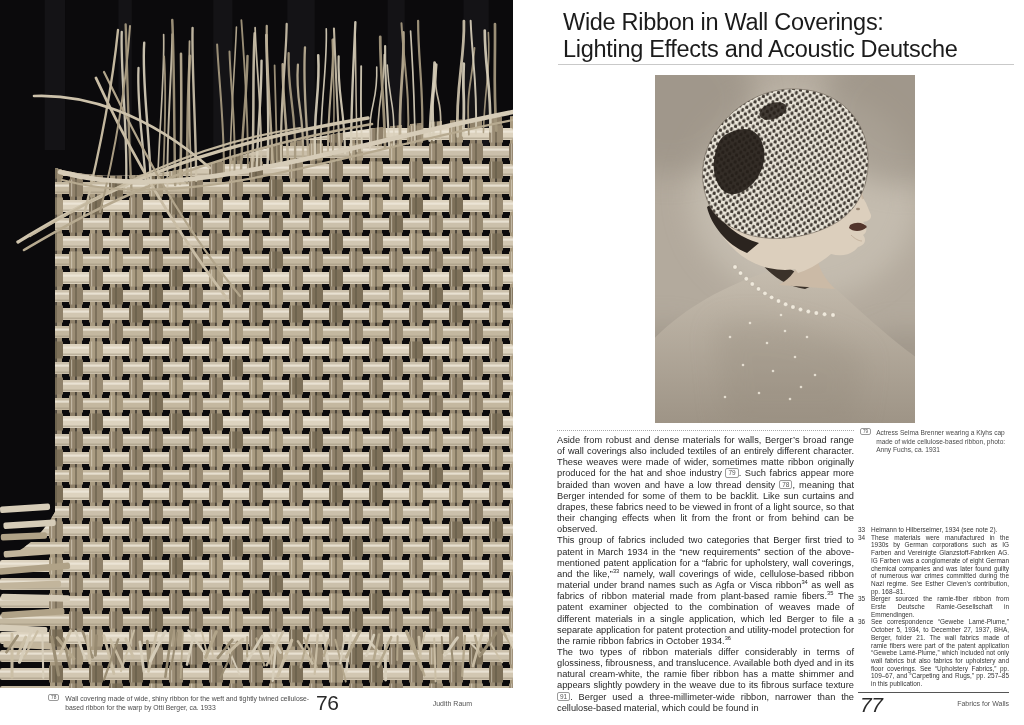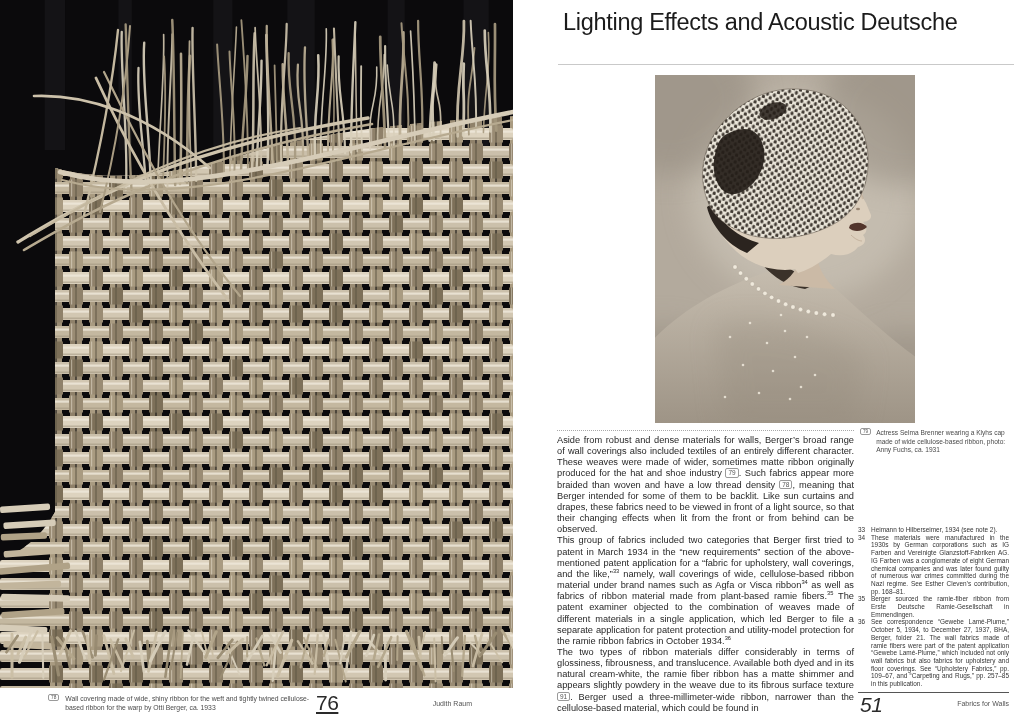--- a/index.html
+++ b/index.html
@@ -5,21 +5,21 @@
   html,body{margin:0;padding:0;background:#e8e8e8;}
   .spread{position:relative;width:1024px;height:725px;background:#ffffff;overflow:hidden;
           font-family:"Liberation Sans",sans-serif;color:#222;}
   .abs{position:absolute;}
 
   
   .photo-left{left:0;top:0;width:513px;height:688px;background:#0b0a0c;}
   .left-caption{left:48px;top:695px;width:276px;display:flex;gap:6px;
                 font-size:6.8px;line-height:8.8px;color:#4a4a4a;}
   .page-num{font-size:21px;color:#2a2a2a;letter-spacing:-0.5px;}
-  .pn-left{left:316px;top:691px;text-decoration:underline;}
+  .pn-left{left:316px;top:691px;}
   .footer-small{font-size:7px;color:#555;}
   .author{left:372px;top:700px;width:100px;text-align:right;}
 
   
   .title{left:563px;top:9px;width:456px;font-size:23.5px;line-height:26.5px;
          letter-spacing:-0.3px;color:#1b1b1b;}
   .title-rule{left:558px;top:64px;width:456px;height:1px;background:#c9c9c9;}
   .portrait-box{left:655px;top:75px;width:260px;height:348px;background:#b3aa9d;}
   .right-caption{left:860px;top:429px;width:150px;display:flex;gap:5px;
                  font-size:6.6px;line-height:8.5px;color:#4a4a4a;}
@@ -1512,20 +1512,21 @@
   </div>
 
   <div class="abs left-caption">
     <span class="refbox cap-ref">78</span>
     <span class="cap-text">Wall covering made of wide, shiny ribbon for the weft and tightly twined cellulose-based ribbon for the warp by Otti Berger, ca. 1933</span>
   </div>
   <div class="abs page-num pn-left">76</div>
   <div class="abs footer-small author">Judith Raum</div>
 
   <div class="abs title">
+    <div>Wide Ribbon in Wall Coverings:</div>
     <div>Lighting Effects and Acoustic Deutsche</div>
   </div>
   <div class="abs title-rule"></div>
 
   <div class="abs portrait-box">
     <svg id="portrait-svg" width="260" height="348" viewBox="0 0 260 348">
         <defs>
           <pattern id="mesh" width="7" height="7" patternUnits="userSpaceOnUse" patternTransform="rotate(12)">
             <rect x="0" y="0" width="7" height="7" fill="#eae5d9"></rect>
             <ellipse cx="2" cy="2" rx="1.6" ry="2" fill="#241d18" opacity="0.85"></ellipse>
@@ -1619,16 +1620,16 @@
         <span class="fn-num">35</span>
         <span class="fn-text">Berger sourced the ramie-fiber ribbon from Erste Deutsche Ramie-Gesellschaft in Emmendingen.</span>
       </div>
       <div class="fn">
         <span class="fn-num">36</span>
         <span class="fn-text">See correspondence “Gewebe Lamé-Plume,” October 5, 1934, to December 27, 1937, BHA, Berger, folder 21. The wall fabrics made of ramie fibers were part of the patent application “Gewebe Lamé-Plume,” which included not only wall fabrics but also fabrics for upholstery and floor coverings. See “Upholstery Fabrics,” pp. 109–67, and “Carpeting and Rugs,” pp. 257–85 in this publication.</span>
       </div>
     </div>
 
   <div class="abs foot-rule-right"></div>
-  <div class="abs page-num pn-right">51</div>
+  <div class="abs page-num pn-right">77</div>
   <div class="abs footer-small section">Fabrics for Walls</div>
 
 </div>
 
 </body></html>

